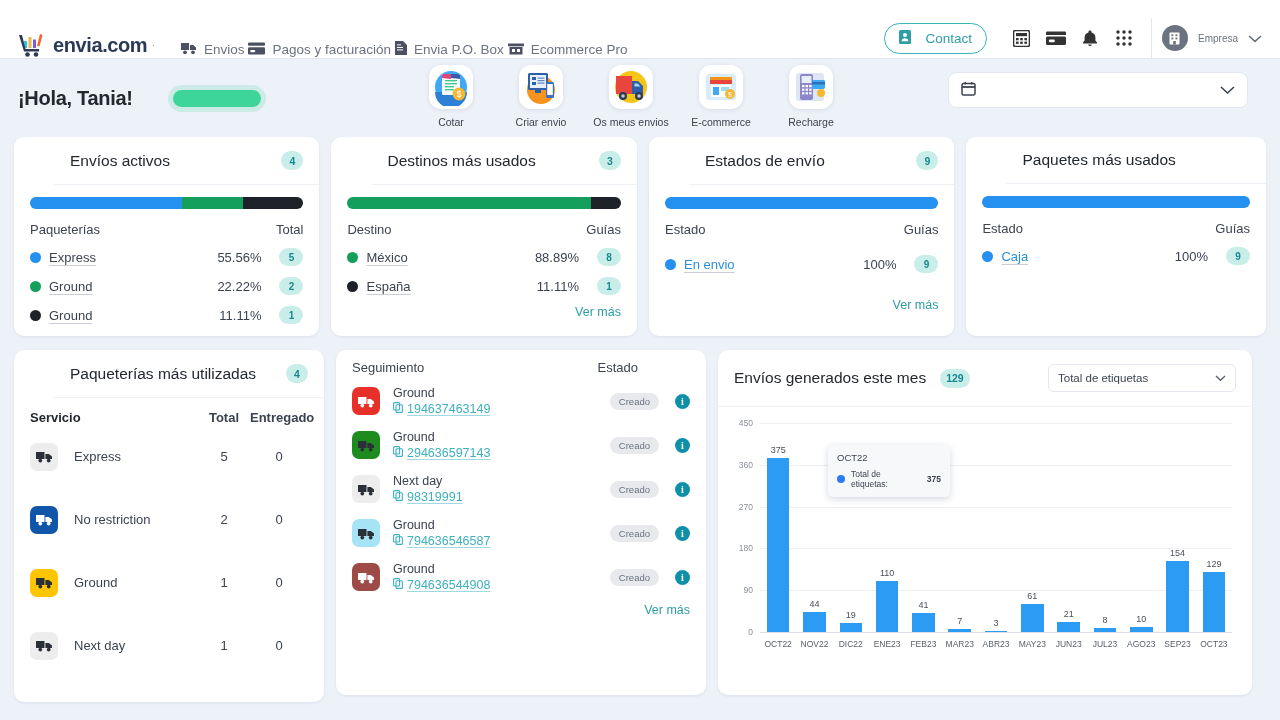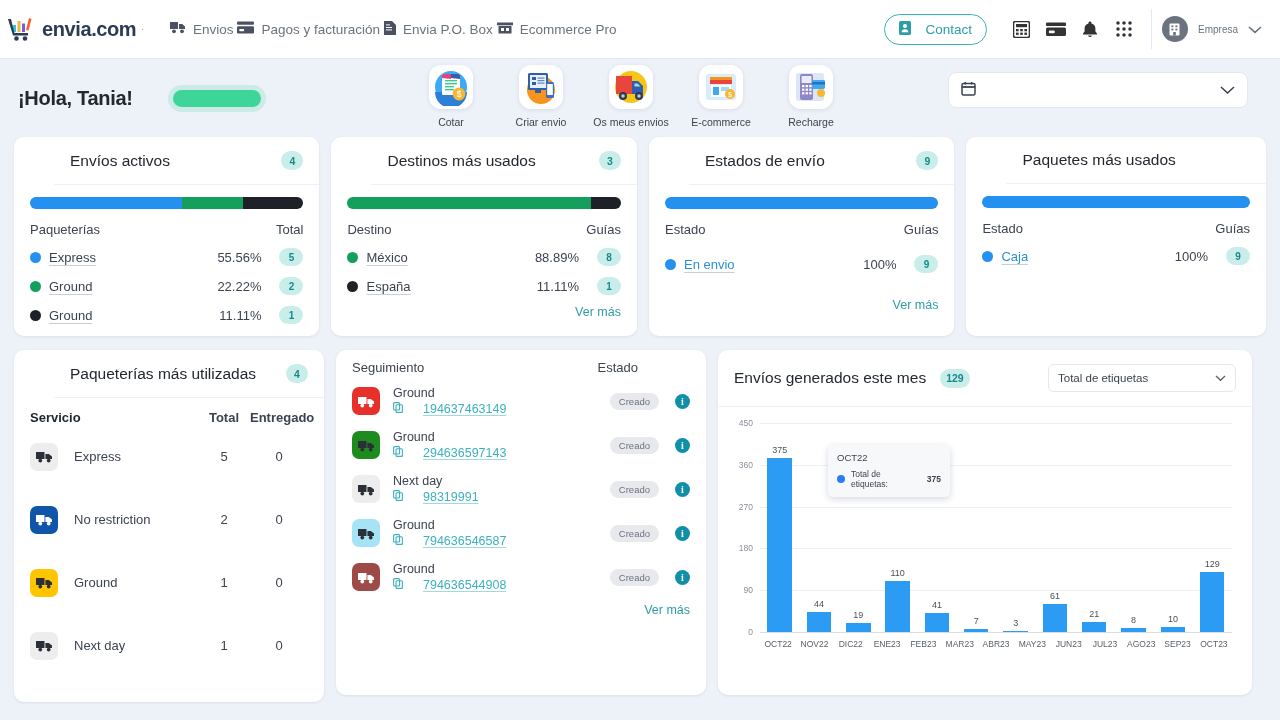--- a/index.html
+++ b/index.html
@@ -6,22 +6,22 @@
   body {
     width: 1280px; height: 720px; overflow: hidden;
     font-family: "Liberation Sans", sans-serif;
     background: #EDF1F8;
     color: #2C3038;
     -webkit-font-smoothing: antialiased;
   }
 
   
   .topbar {
-    height: 59px; background: #FFFFFF; display: flex; align-items: center;
-    padding: 0 14px 0 7px; border-bottom: 1px solid #E3E8F0; position: relative;
+    height: 59px; background: #FFFFFF; display: flex; align-items: flex-end;
+    padding: 0 14px 0 18px; border-bottom: 1px solid #E3E8F0; position: relative;
   }
   .logo { display: flex; align-items: center; gap: 5px; margin-right: 26px; }
   .logo-mark { width: 30px; height: 26px; position: relative; flex: 0 0 auto; }
   .logo-text { font-size: 20px; font-weight: 700; color: #2B3A55; letter-spacing: -0.4px; }
   .logo-tm { font-size: 8px; vertical-align: super; color: #7A8496; }
 
   .nav { display: flex; align-items: center; gap: 4px; }
   .nav-item { display: flex; align-items: center; gap: 7px; font-size: 13.5px; color: #6B7280; cursor: pointer; white-space: nowrap; }
   .nav-item svg { flex: 0 0 auto; }
 
@@ -83,21 +83,21 @@
   .svc-row { display: flex; align-items: center; height: 63px; }
   .svc-icon { width: 28px; height: 28px; border-radius: 7px; display: flex; align-items: center; justify-content: center; flex: 0 0 auto; }
   .svc-name { margin-left: 16px; font-size: 13px; color: #3C4350; }
   .col-total { width: 52px; text-align: center; font-size: 13px; color: #3C4350; }
   .col-deliv { width: 58px; text-align: center; font-size: 13px; color: #3C4350; }
 
   .ship-row { display: flex; align-items: center; height: 44px; }
   .ship-icon { width: 28px; height: 28px; border-radius: 7px; display: flex; align-items: center; justify-content: center; flex: 0 0 auto; }
   .ship-texts { margin-left: 13px; }
   .ship-carrier { font-size: 12.5px; color: #3C4350; line-height: 1.25; }
-  .ship-track { font-size: 12.5px; color: #3EB0BF; text-decoration: underline; text-decoration-color: #9FD9E2; text-underline-offset: 2px; display: flex; align-items: center; gap: 20px; cursor: pointer; }
+  .ship-track { font-size: 12.5px; color: #3EB0BF; text-decoration: underline; text-decoration-color: #9FD9E2; text-underline-offset: 2px; display: flex; align-items: center; gap: 4px; cursor: pointer; }
   .status-pill { margin-left: auto; background: #E7E9EC; color: #6B7280; font-size: 9.5px; border-radius: 9px; padding: 3px 9px; }
   .info-i { width: 15px; height: 15px; border-radius: 50%; background: #1090A8; color: #fff; font-size: 10px; font-weight: 700; display: flex; align-items: center; justify-content: center; margin-left: 16px; cursor: pointer; font-family: "Liberation Serif", serif; }
 
   
   .chart-head { display: flex; align-items: center; gap: 14px; padding: 14px 16px; border-bottom: 1px solid #EEF1F6; }
   .select-box { margin-left: auto; width: 188px; height: 28px; border: 1px solid #E2E7F0; border-radius: 6px; display: flex; align-items: center; padding: 0 9px; font-size: 11.5px; color: #3C4350; cursor: pointer; }
   .select-box .chev { margin-left: auto; }
 
   .chart-wrap { position: relative; height: 272px; padding: 16px 14px 0 8px; }
   .plot { position: relative; height: 210px; margin-left: 34px; margin-right: 6px; border-bottom: 1px solid #D9DEE6; }
@@ -749,20 +749,24 @@
             </div>
           <div class="bcol">
               <span class="bval">8</span>
               <div class="brect" style="height:1.8%"></div>
             </div>
           <div class="bcol">
               <span class="bval">10</span>
               <div class="brect" style="height:2.2%"></div>
             </div>
           <div class="bcol">
+              <span class="bval">154</span>
+              <div class="brect" style="height:34.2%"></div>
+            </div>
+          <div class="bcol">
               <span class="bval">129</span>
               <div class="brect" style="height:28.7%"></div>
             </div>
         </div>
 
         <div class="tooltip">
           <div class="tt-title">OCT22</div>
           <div class="tt-row">
             <span class="tt-dot"></span>
             <span>Total de etiquetas:</span>

